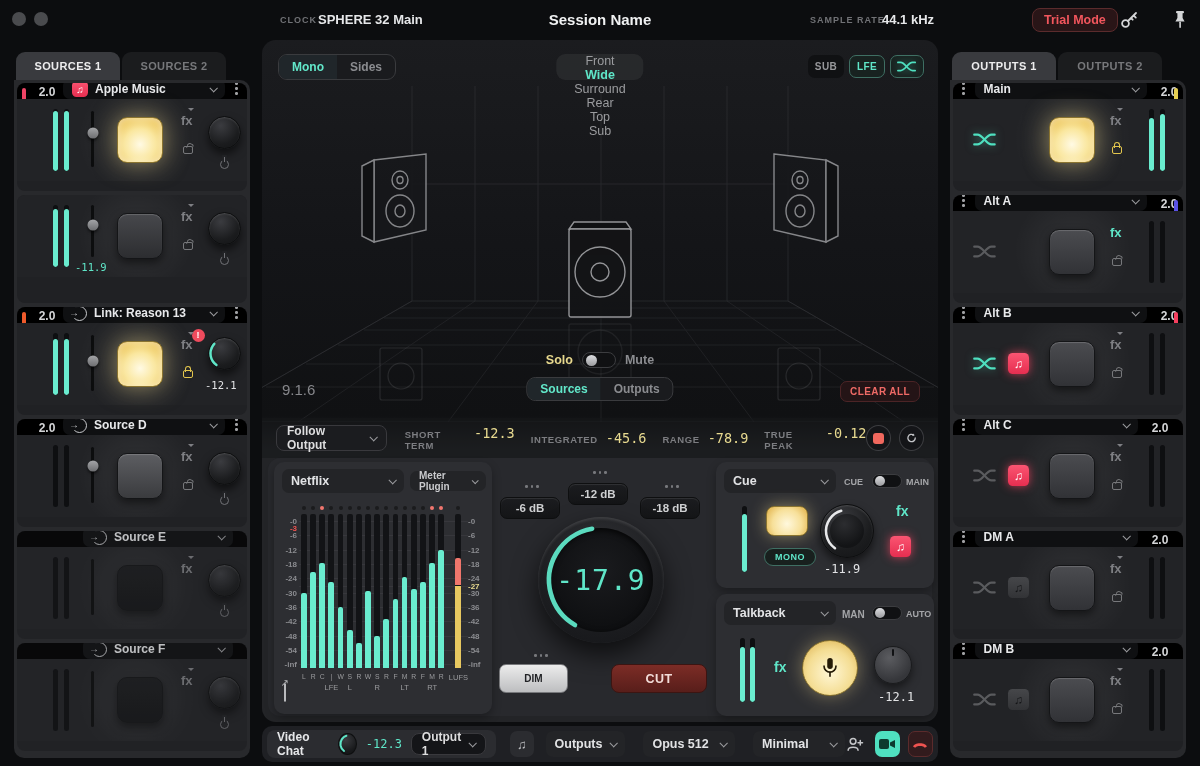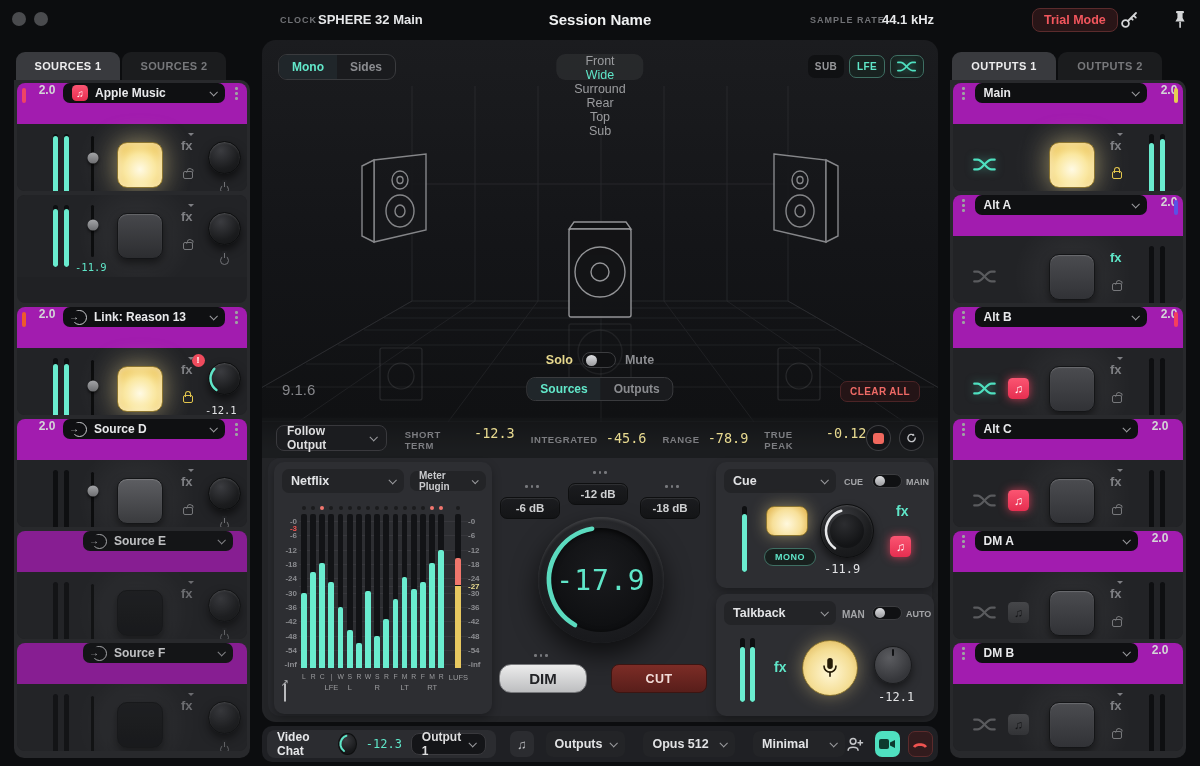--- a/index.html
+++ b/index.html
@@ -14,21 +14,21 @@
   .val { font-size:13px; font-weight:600; color:#e6e7e9; }
   .title { font-size:15px; font-weight:600; color:#f0f1f2; }
   .trial { position:absolute; top:8px; padding:4px 11px; border-radius:8px; background:#291517; border:1px solid #5b2b2c; color:#f2565d; font-size:12.5px; font-weight:600; }
 
   
   .side-tab { position:absolute; width:104px; height:28px; border-radius:9px 9px 0 0; display:flex; align-items:center; justify-content:center; font-size:11px; font-weight:bold; letter-spacing:.4px; }
   .side-tab.on { background:#393a3e; color:#ededee; z-index:3; }
   .side-tab.off { background:#1b1c1e; color:#77787ب; color:#77787b; z-index:2; }
   .side-body { position:absolute; width:236px; height:678px; background:#28292c; border-radius:0 10px 10px 10px; padding:3px; display:flex; flex-direction:column; gap:4px; z-index:2; }
   .card { height:108px; border-radius:8px; overflow:hidden; background:#202124; position:relative; }
-  .card-h { height:41px; background:#a21caf; display:flex; align-items:flex-start; position:relative; }
+  .card-h { height:16px; background:#000000; display:flex; align-items:flex-end; position:relative; }
   .card-b { height:82px; position:relative; background:#222326 radial-gradient(circle at 52% 48%, rgba(255,255,255,.07), transparent 46%); }
   .card.dim { opacity:.78; }
   .accent { position:absolute; width:4px; height:15px; border-radius:2px; top:5px; }
   .wchan { font-size:12px; font-weight:bold; color:#d4d5d7; }
   .npill { background:#0f1012; border-radius:7px; height:20px; display:flex; align-items:center; gap:7px; padding:0 9px; font-size:12px; font-weight:600; color:#e8e9eb; }
   .chev { width:6px; height:6px; border-right:1.6px solid #9a9b9e; border-bottom:1.6px solid #9a9b9e; transform:rotate(45deg) translateY(-1px); flex:none; }
   .kebab { display:flex; flex-direction:column; gap:2.6px; padding:4px; }
   .kebab i { width:2.6px; height:2.6px; border-radius:50%; background:#9fa0a3; }
 
   .vmeter { position:absolute; width:5px; background:#0e0f11; border-radius:2.5px; overflow:hidden; }
@@ -61,21 +61,21 @@
   .extlink { width:13px; height:13px; border:1.6px solid #b9babd; border-radius:3px; position:relative; flex:none; }
   .extlink::after { content:"\2197"; position:absolute; top:-7px; right:-4px; font-size:10px; color:#b9babd; background:transparent; }
 
   
   .center { position:absolute; left:262px; top:40px; width:676px; height:682px; border-radius:14px; background:linear-gradient(180deg,#1b1c1f 0%, #141518 30%, #101113 55%, #232427 60%); overflow:hidden; }
   .seg { display:flex; background:#1a1b1e; border:1px solid #3a3b3e; border-radius:9px; overflow:hidden; height:26px; align-items:stretch; }
   .seg span { display:flex; align-items:center; padding:0 13px; font-size:12px; font-weight:600; color:#8b8c90; }
   .seg span.on { background:#20262a; color:#62e8ca; }
   .tabs { display:flex; align-items:center; background:rgba(42,43,46,.85); border-radius:9px; height:26px; padding:0 6px;flex-direction:column; }
   .tabs span { padding:0 12px; font-size:12.5px; color:#9b9c9f; font-weight:500; }
-  .tabs span.on { color:#5fe6c8; font-weight:400; }
+  .tabs span.on { color:#5fe6c8; font-weight:700; }
   .pillbtn { height:23px; border-radius:7px; display:flex; align-items:center; justify-content:center; font-size:10px; font-weight:bold; letter-spacing:.4px; }
   .dd { display:flex; align-items:center; gap:8px; background:#1b1c1f; border:1px solid #39393d; border-radius:8px; padding:0 10px; font-size:12px; font-weight:600; color:#dededf; }
   .loud-label { font-size:9.5px; font-weight:bold; letter-spacing:.6px; color:#7c7d81; }
   .loud-val { font-size:13.5px; color:#e8da90; }
   .tgl { position:relative; border-radius:10px; background:#101113; border:1px solid #3c3d40; }
   .tgl i { position:absolute; border-radius:50%; background:linear-gradient(#dcdde0,#9b9c9f); }
   .panel { position:absolute; background:#2d2e32; border-radius:10px; box-shadow:0 4px 10px rgba(0,0,0,.3); }
   .dd2 { display:flex; align-items:center; background:#232427; border-radius:7px; padding:0 9px; gap:8px; font-size:12.5px; font-weight:600; color:#e2e3e5; justify-content:space-between; }
   .dots3 { position:absolute; display:flex; gap:3px; }
   .dots3 i { width:2.6px; height:2.6px; border-radius:50%; background:#77787c; }
@@ -569,21 +569,21 @@
       <circle cx="63" cy="63" r="52" fill="none" stroke="#5fe6c8" stroke-width="4.6" stroke-linecap="round" stroke-dasharray="127 400" transform="rotate(120 63 63)" opacity=".95"></circle>
     </svg>
     <span class="mono" style="position:absolute;inset:0;display:flex;align-items:center;justify-content:center;font-size:28px;color:#5fe6c8;letter-spacing:1px">-17.9</span>
   </div>
 
   <div class="dots3 abs" style="left:272px;top:614px">
       <i></i>
       <i></i>
       <i></i>
     </div>
-  <div class="abs" style="left:237px;top:624px;width:88px;height:29px;border-radius:12px;background:linear-gradient(#ececec,#bdbec0);border:1px solid #77787b;display:flex;align-items:center;justify-content:center;font-size:15px;font-weight:bold;color:#222326">DIM</div>
+  <div class="abs" style="left:237px;top:624px;width:69px;height:29px;border-radius:7px;background:linear-gradient(#ececec,#bdbec0);border:1px solid #77787b;display:flex;align-items:center;justify-content:center;font-size:10px;font-weight:bold;color:#222326">DIM</div>
   <div class="abs" style="left:349px;top:624px;width:96px;height:29px;border-radius:8px;background:linear-gradient(#7c2c26,#581e1a);border:1px solid #3c1512;display:flex;align-items:center;justify-content:center;font-size:12.5px;font-weight:bold;color:#f2dcd8;letter-spacing:.5px">CUT</div>
 
   <div class="panel" style="left:454px;top:422px;width:218px;height:126px">
     <div class="dd2" style="position:absolute;left:8px;top:7px;width:112px;height:24px">
       <span>Cue</span>
         <span class="chev"></span>
     </div>
     <span class="abs" style="left:128px;top:15px;font-size:9px;font-weight:bold;color:#a4a5a8">CUE</span>
     <span class="tgl" style="position:absolute;left:156px;top:12px;width:30px;height:14px">
         <i style="width:10px;height:10px;top:1px;left:2px"></i>

